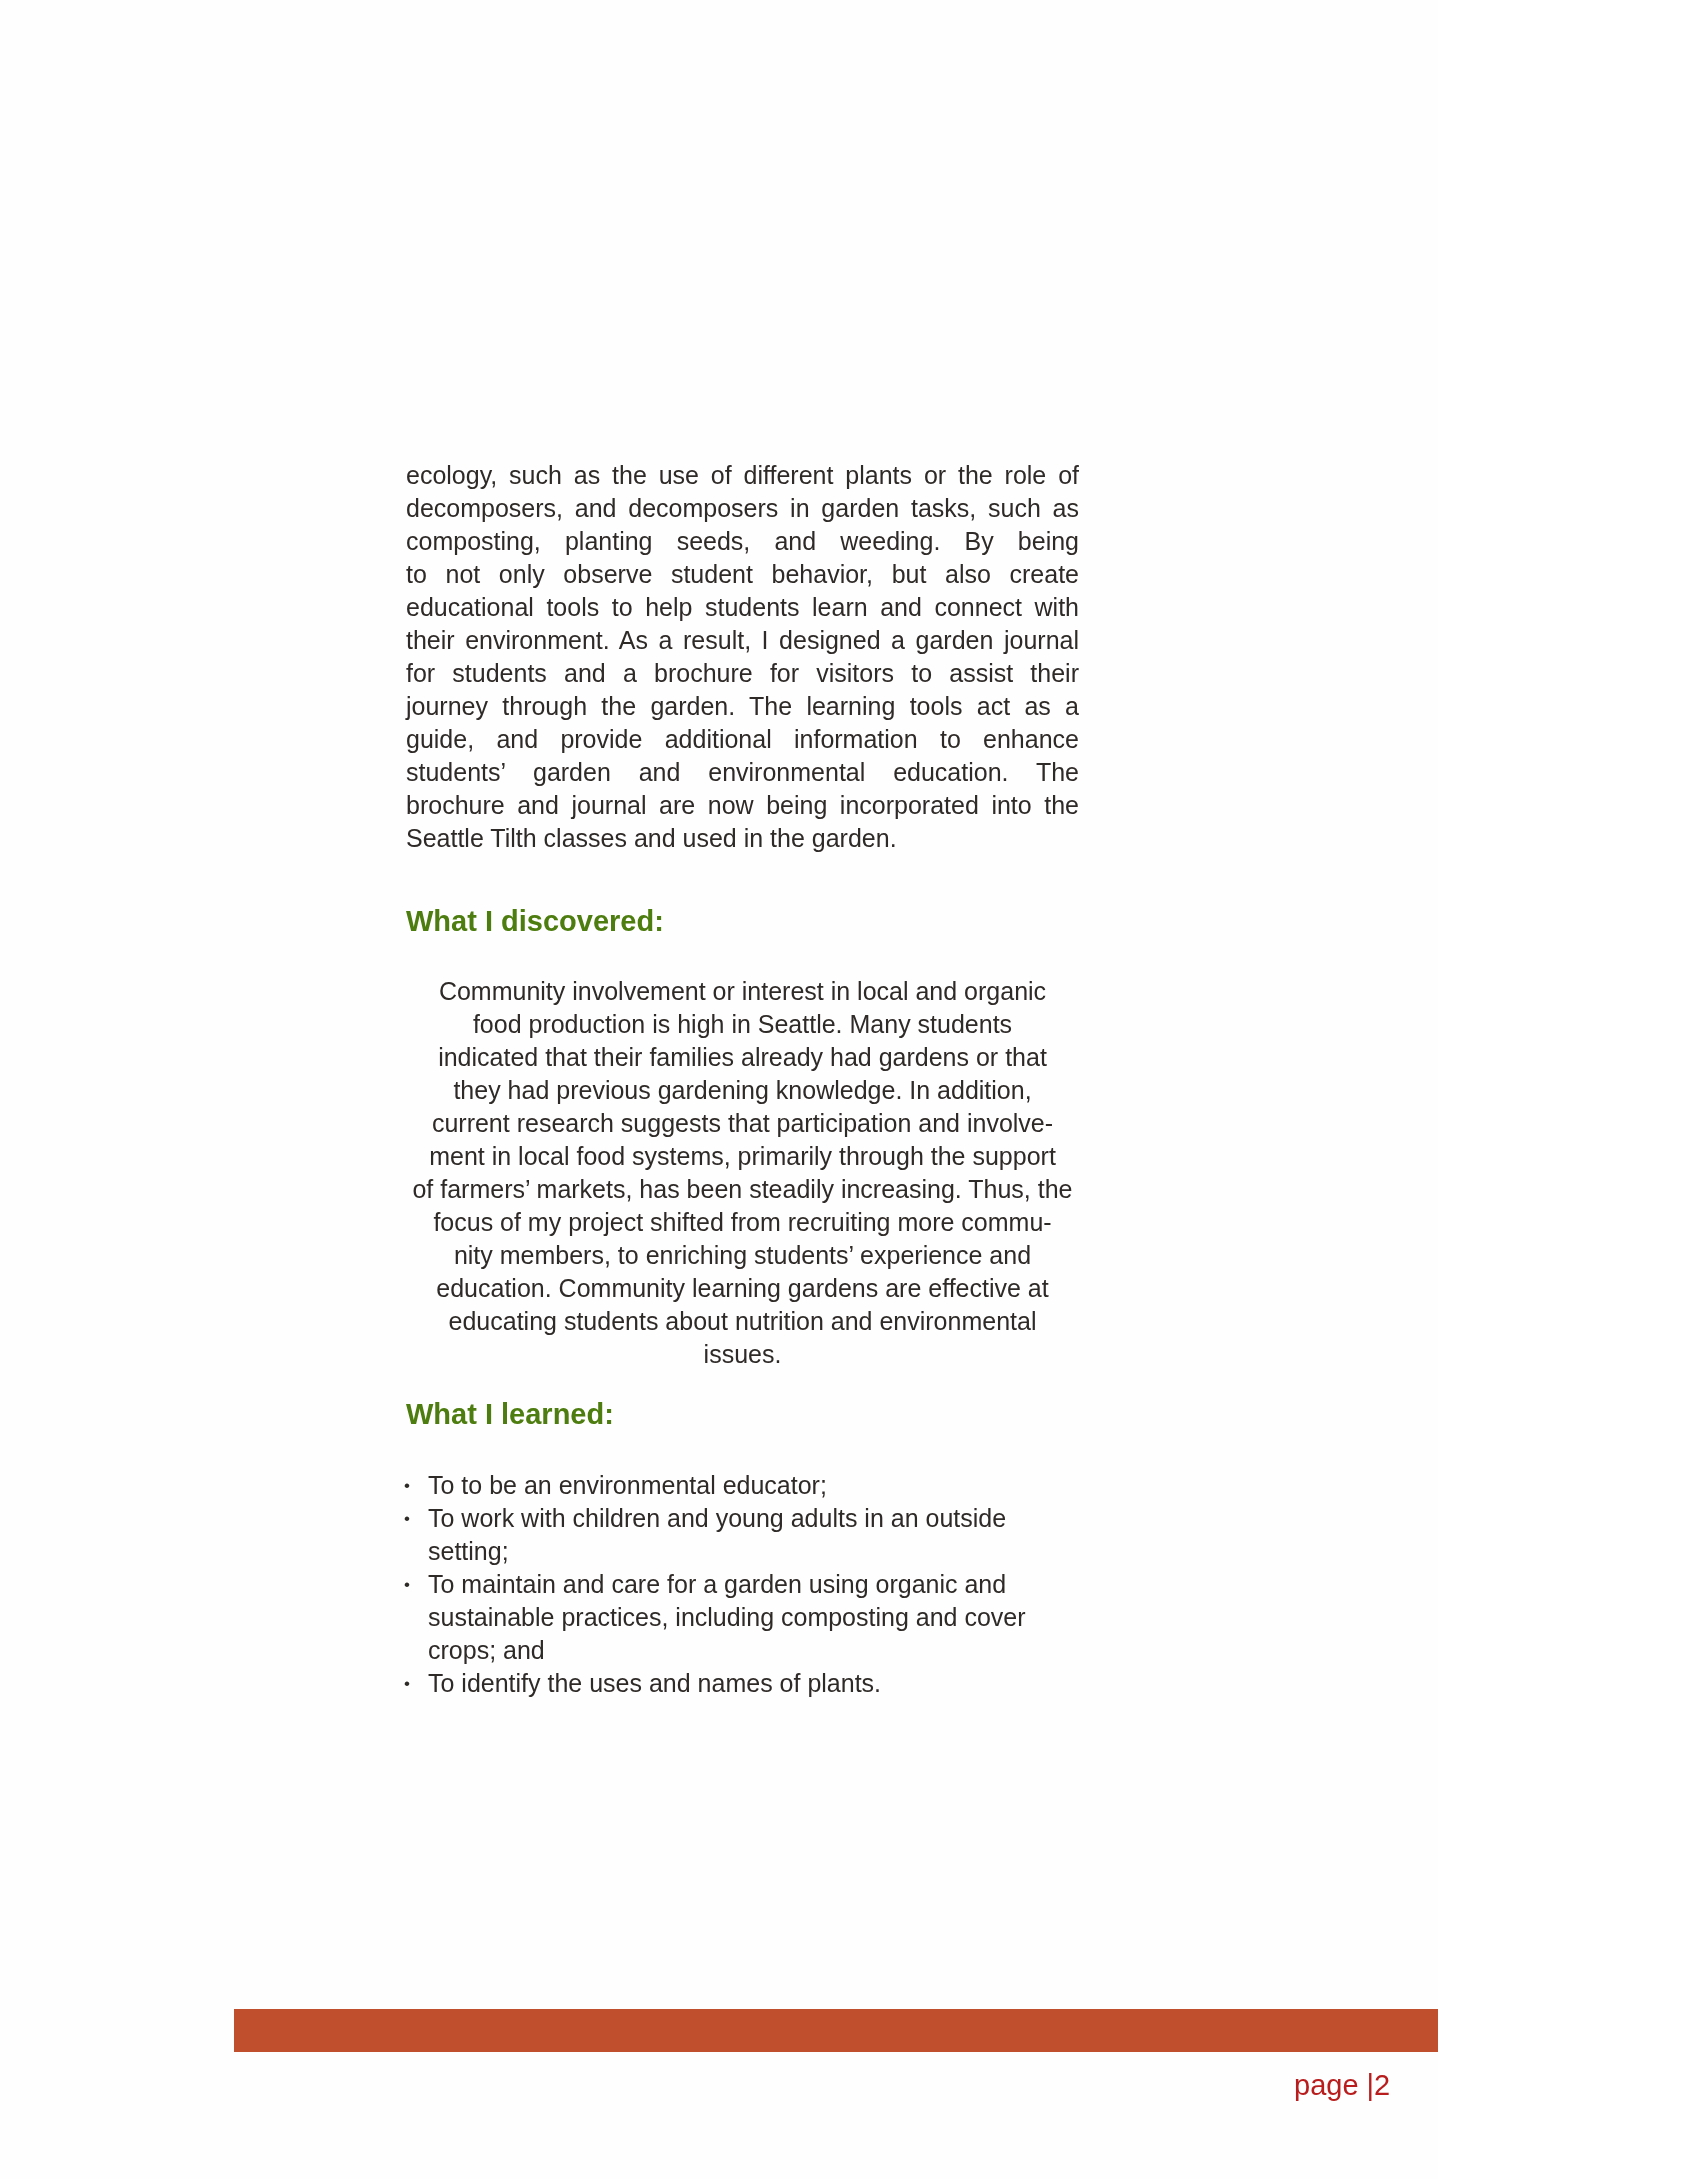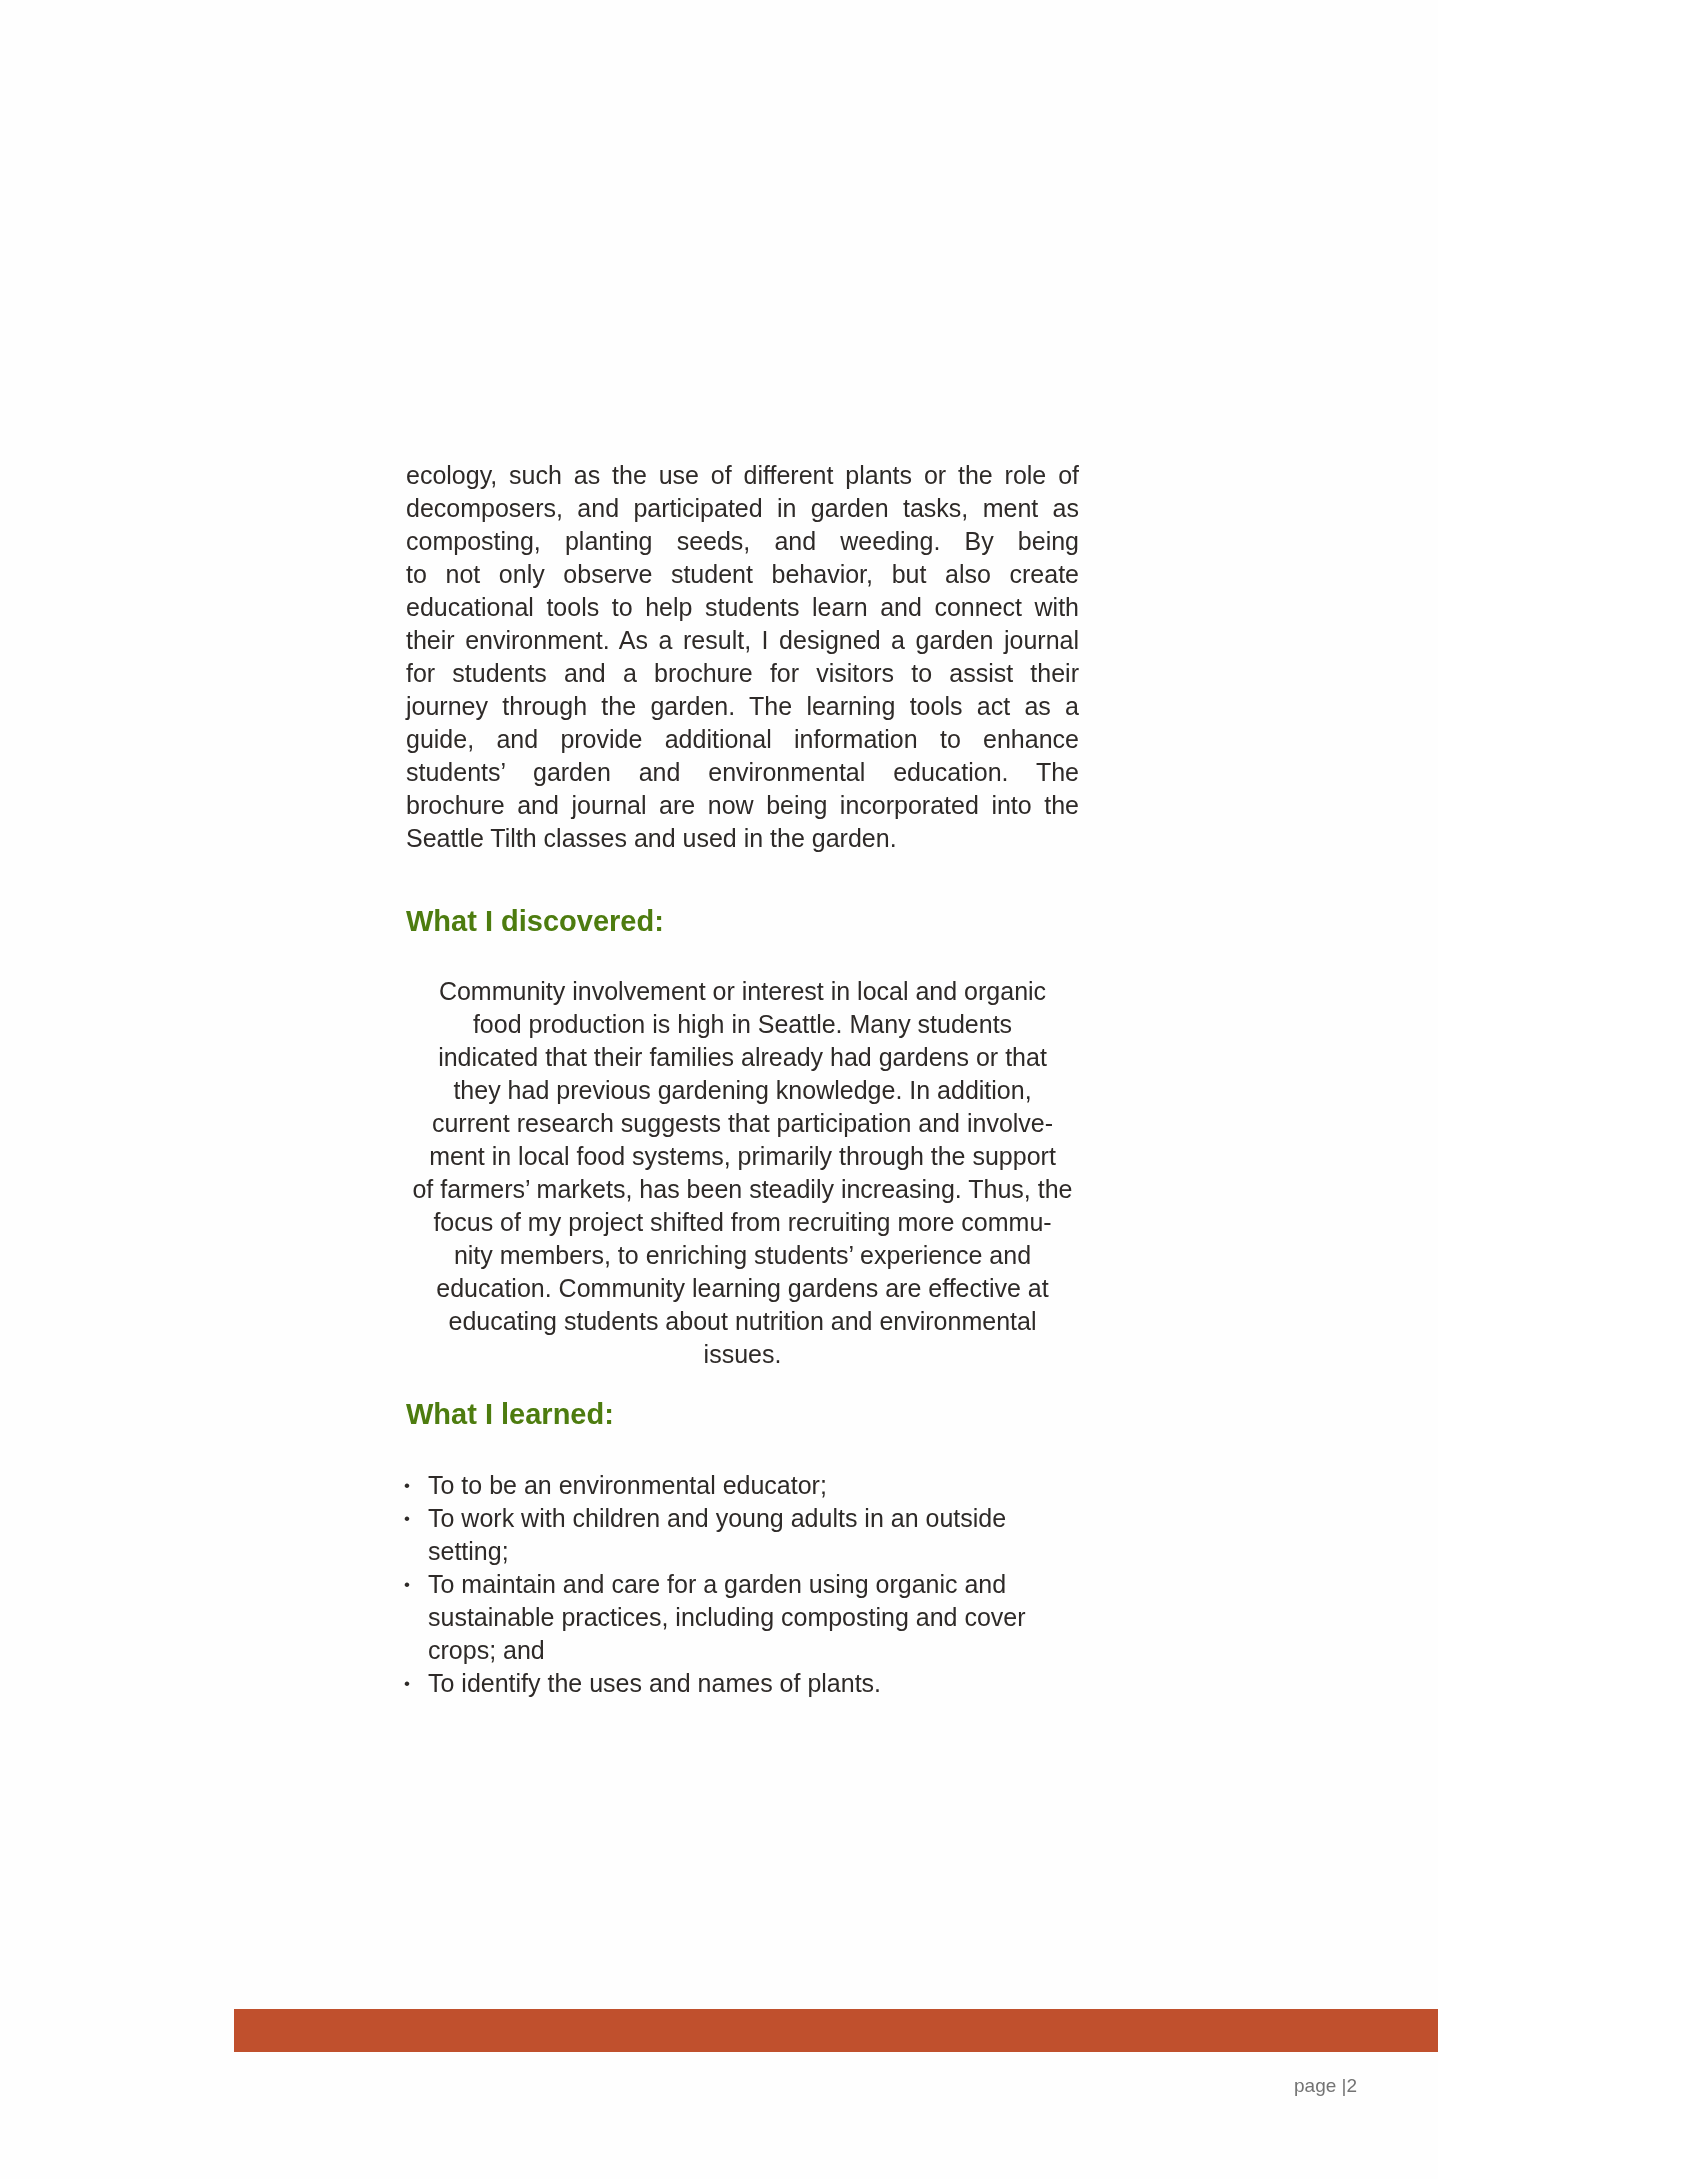--- a/index.html
+++ b/index.html
@@ -63,35 +63,35 @@
     left: 234px;
     top: 2009px;
     width: 1449px;
     height: 43px;
     background: #c0502d;
   }
   .pagenum {
     position: absolute;
     left: 1294px;
     top: 2069px;
-    font-size: 19px;
+    font-size: 29px;
     line-height: 33px;
-    color: #737373;
+    color: #b91c1c;
   }
 </style>
 </head>
 <body>
 
 <div class="page">
 
   <main class="content">
 
     <div class="para">
         <div class="jline">ecology, such as the use of different plants or the role of</div>
-        <div class="jline">decomposers, and participated in garden tasks, ment as</div>
+        <div class="jline">decomposers, and decomposers in garden tasks, such as</div>
         <div class="jline">composting, planting seeds, and weeding. By being</div>
         <div class="jline">to not only observe student behavior, but also create</div>
         <div class="jline">educational tools to help students learn and connect with</div>
         <div class="jline">their environment. As a result, I designed a garden journal</div>
         <div class="jline">for students and a brochure for visitors to assist their</div>
         <div class="jline">journey through the garden. The learning tools act as a</div>
         <div class="jline">guide, and provide additional information to enhance</div>
         <div class="jline">students’ garden and environmental education. The</div>
         <div class="jline">brochure and journal are now being incorporated into the</div>
         <div class="jline last">Seattle Tilth classes and used in the garden.</div>

